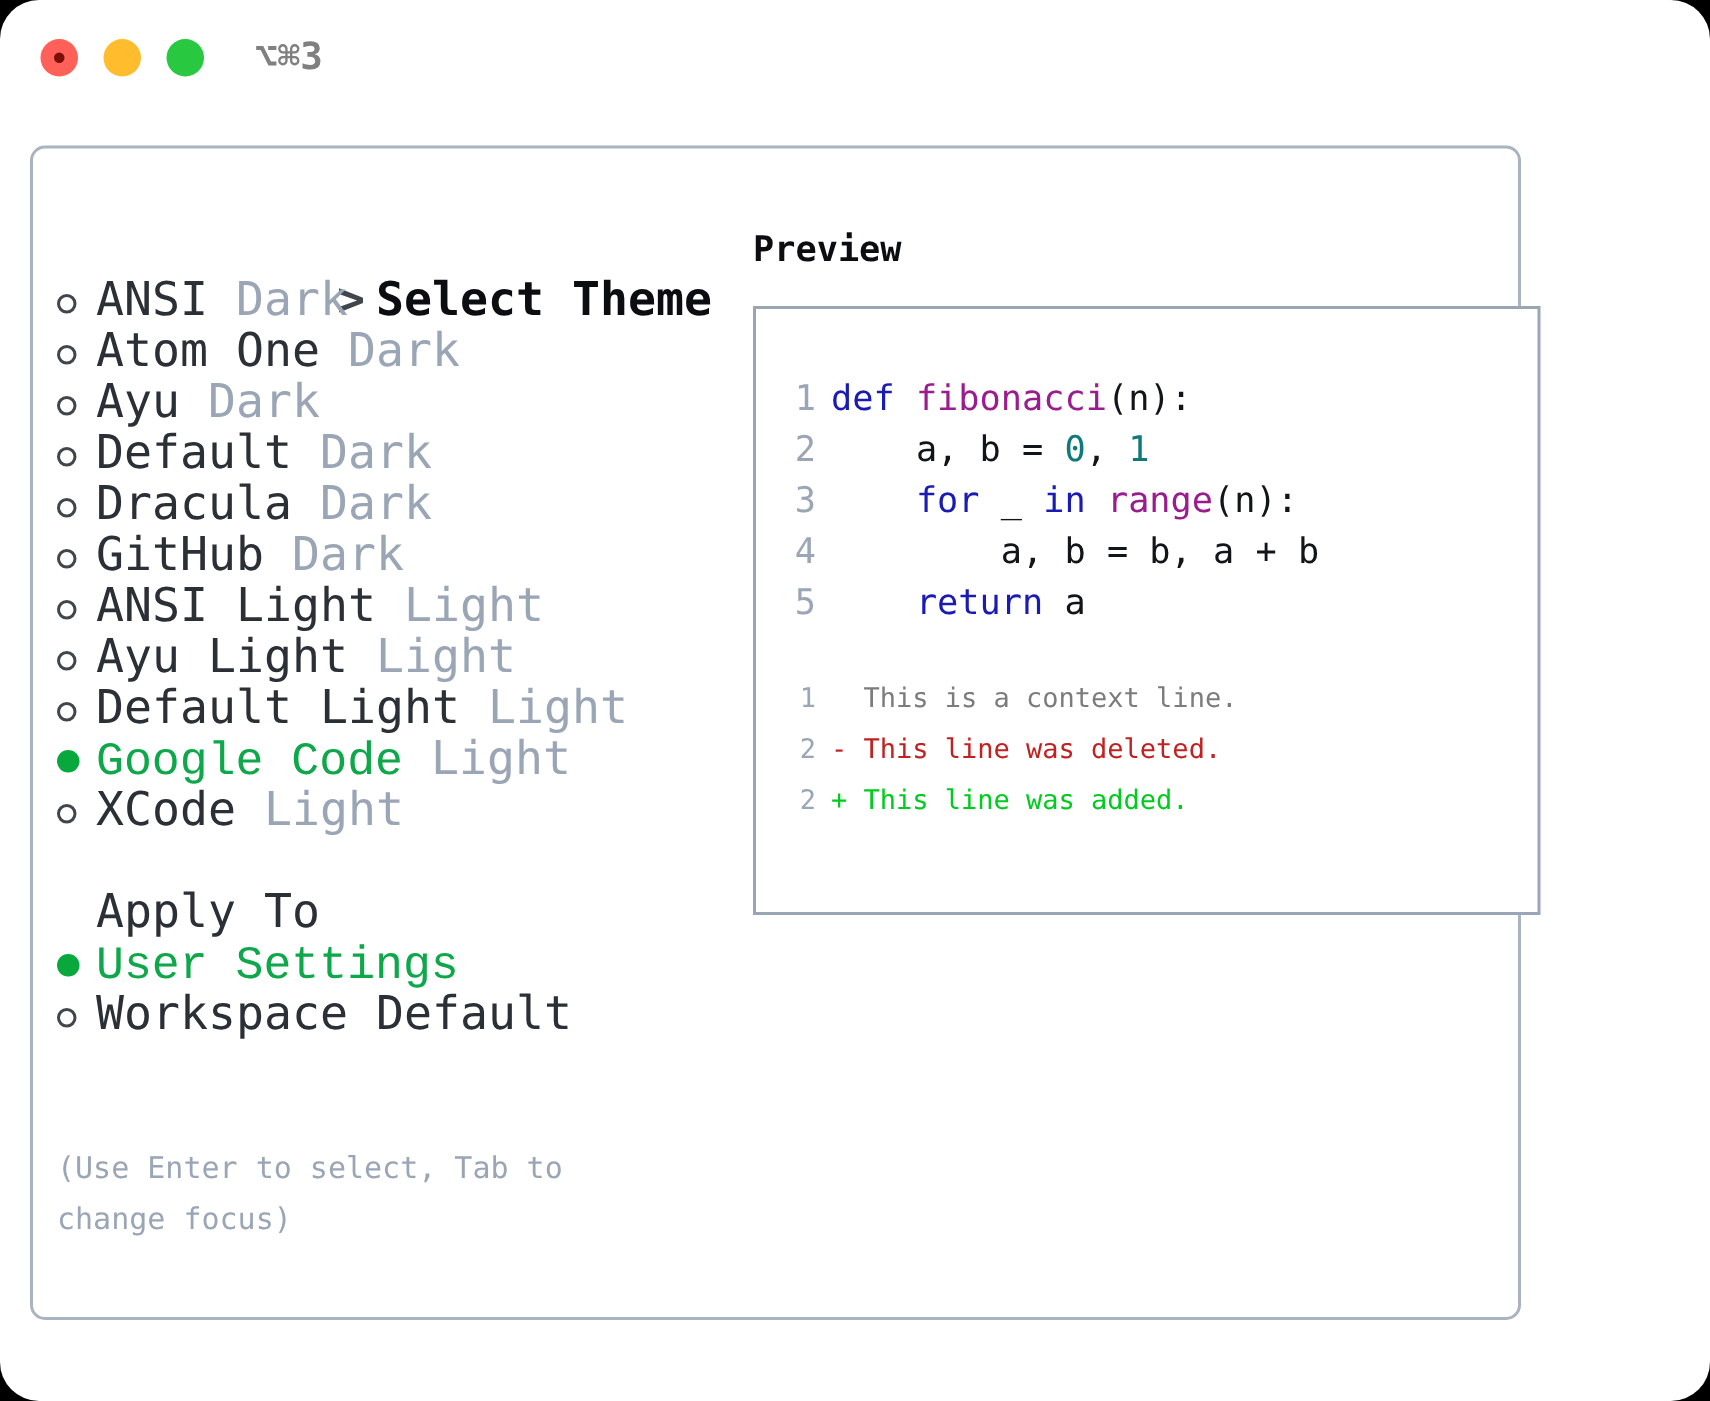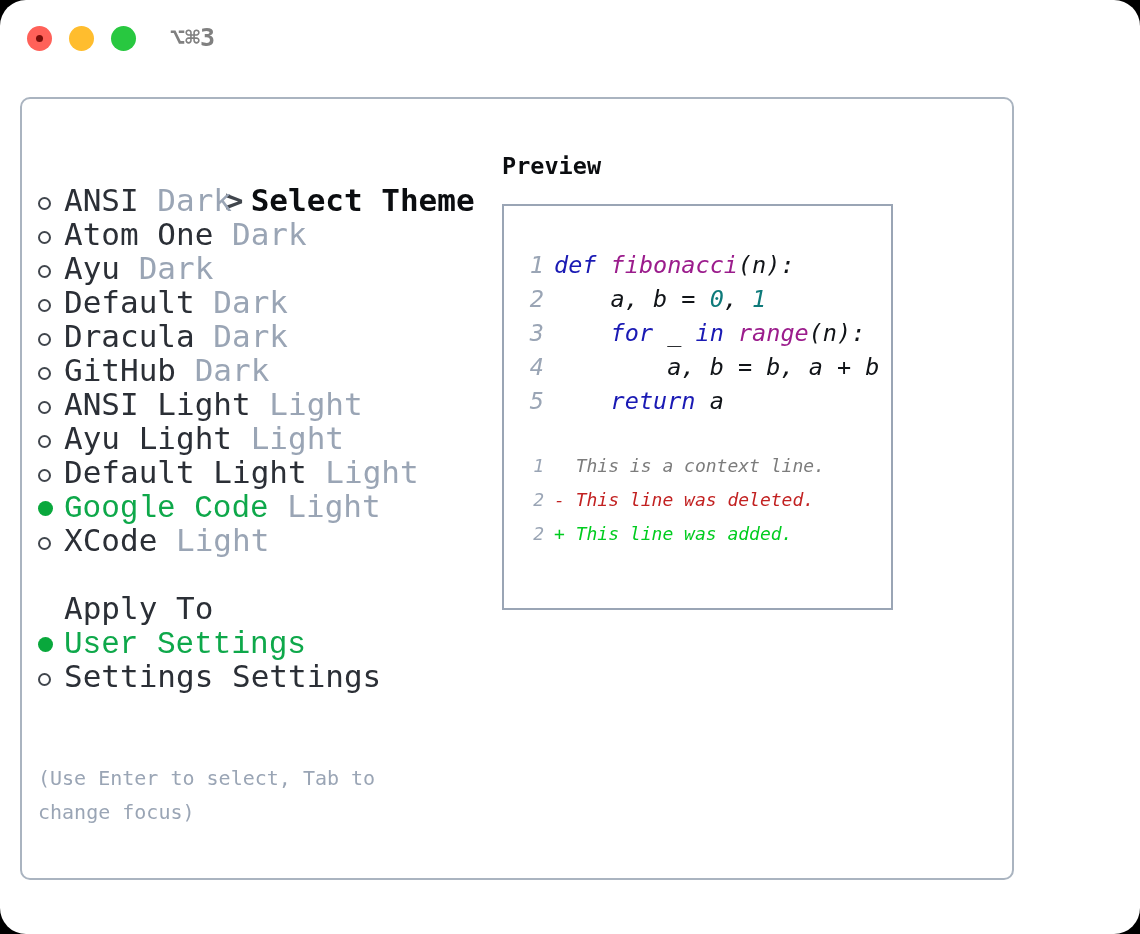--- a/index.html
+++ b/index.html
@@ -163,26 +163,25 @@
   .preview-title {
     font-size: 23.5px;
     line-height: 34px;
     font-weight: 700;
     color: #0b0d10;
   }
   .preview-box {
     position: absolute;
     left: 0px;
     top: 55px;
-    width: 391px;
+    width: 525px;
     height: 406px;
     border: 2px solid #9aa5b5;
     box-sizing: border-box;
     background: #ffffff;
-    font-style: italic;
   }
   .code {
     position: absolute;
     left: 16px;
     top: 42px;
     font-size: 23.5px;
     line-height: 34px;
     white-space: pre;
   }
   .code .ln {
@@ -252,21 +251,21 @@
             <div class="row"><span class="marker selected"><span class="bullet-dot"></span></span><span class="label selected">Google Code</span><span> </span><span class="tag">Light</span></div>
             <div class="row"><span class="marker"><span class="bullet-ring"></span></span><span class="label">XCode</span><span> </span><span class="tag">Light</span></div>
           </div>
 
         <div class="spacer-row"></div>
 
         <div class="row apply-title">Apply To</div>
 
         <div id="apply-to-list">
             <div class="row"><span class="marker selected"><span class="bullet-dot"></span></span><span class="label selected">User Settings</span></div>
-            <div class="row"><span class="marker"><span class="bullet-ring"></span></span><span class="label">Settings Settings</span></div>
+            <div class="row"><span class="marker"><span class="bullet-ring"></span></span><span class="label">Workspace Default</span></div>
           </div>
       </div>
 
       <div class="hint">
         <div>(Use Enter to select, Tab to</div>
         <div>change focus)</div>
       </div>
 
       <div class="right-col">
         <div class="preview-title">Preview</div>

